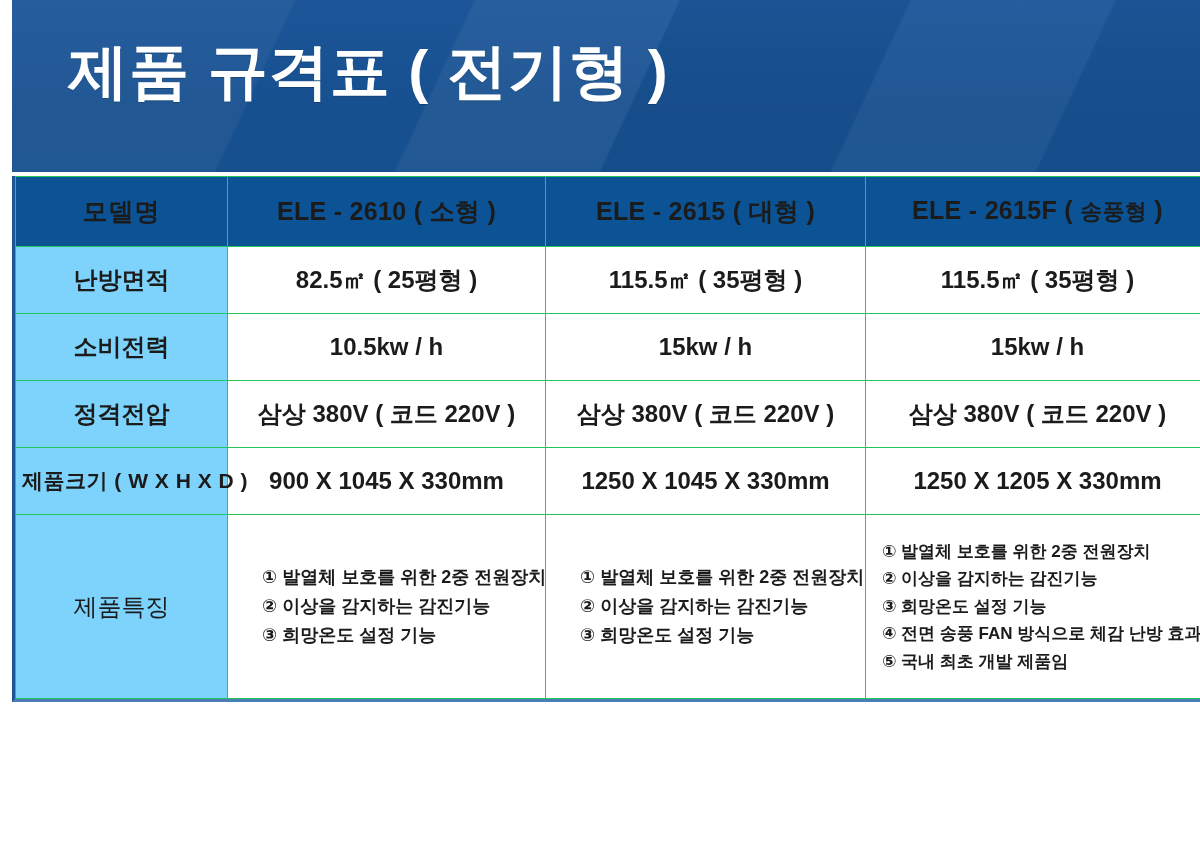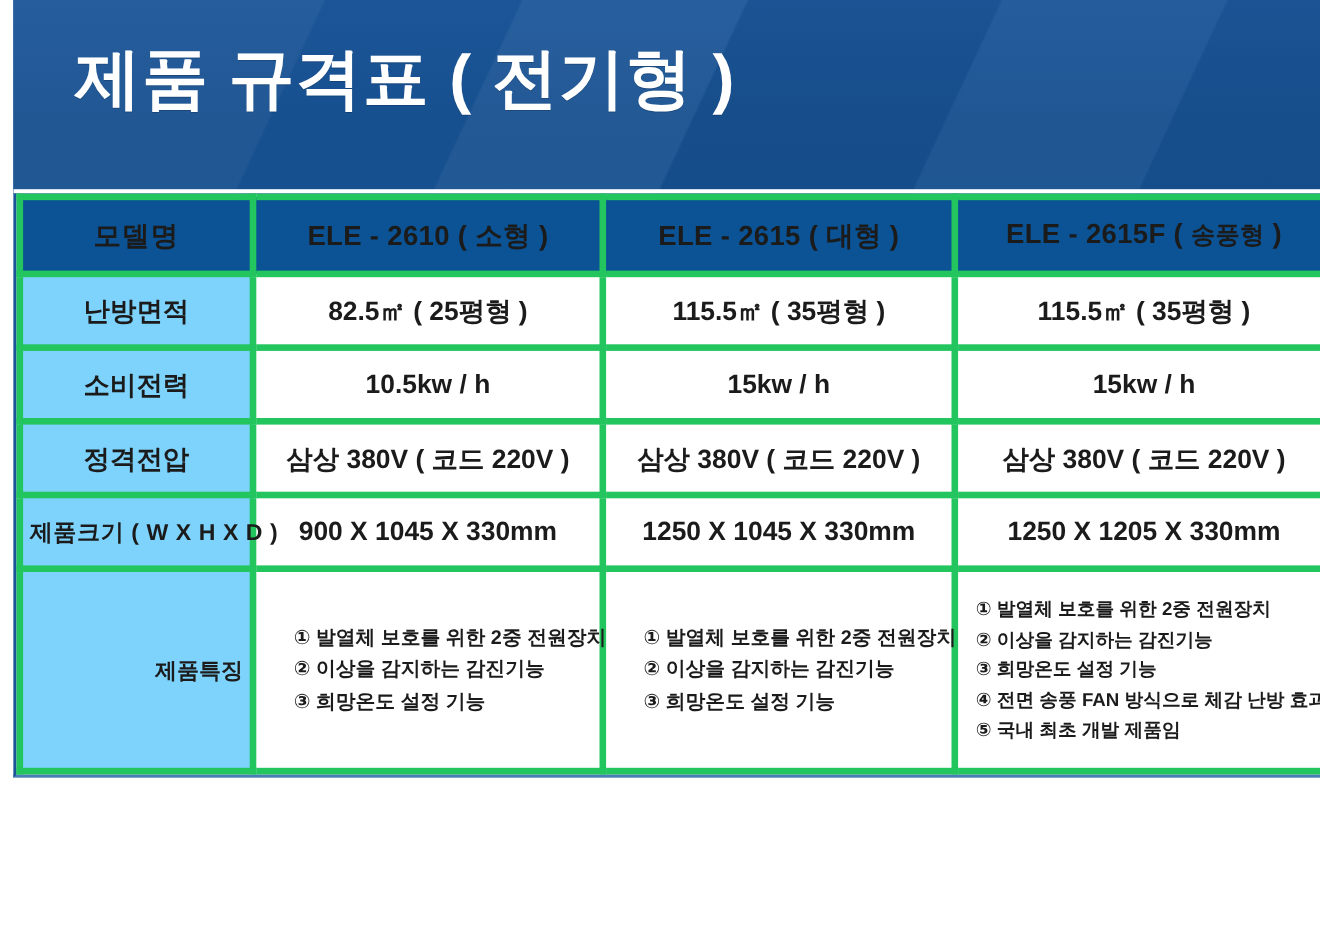--- a/index.html
+++ b/index.html
@@ -67,21 +67,21 @@
     table-layout: fixed;
     width: 1194px;
     margin: 0;
   }
   table.spec col.c0 { width: 212px; }
   table.spec col.c1 { width: 318px; }
   table.spec col.c2 { width: 320px; }
   table.spec col.c3 { width: 344px; }
 
   table.spec th, table.spec td {
-    border: 6px solid #22c55e;
+    border: 1px solid #22c55e;
     text-align: center;
     vertical-align: middle;
     color: #1b1b1b;
     padding: 0 6px;
     box-sizing: border-box;
   }
 
   thead th {
     background: #0b5394;
     color: #ffffff;
@@ -118,23 +118,22 @@
 
   .sp-wide { letter-spacing: 8px; }
   .sp-xwide { letter-spacing: 26px; padding-left: 26px; }
   .sp-sm { font-size: 21px; letter-spacing: 0.5px; }
 
   tr.features td, tr.features th {
     height: 184px;
     vertical-align: middle;
   }
   tr.features th {
-    font-size: 20px;
-    font-weight: 700;
-    text-align: right;
+    font-size: 24px;
+    font-weight: 400;
   }
   td.feature-cell {
     text-align: left;
     padding: 0 0 0 10px;
   }
   td.feature-cell .flist {
     display: inline-block;
     text-align: left;
   }
   td.feature-cell .fitem {

